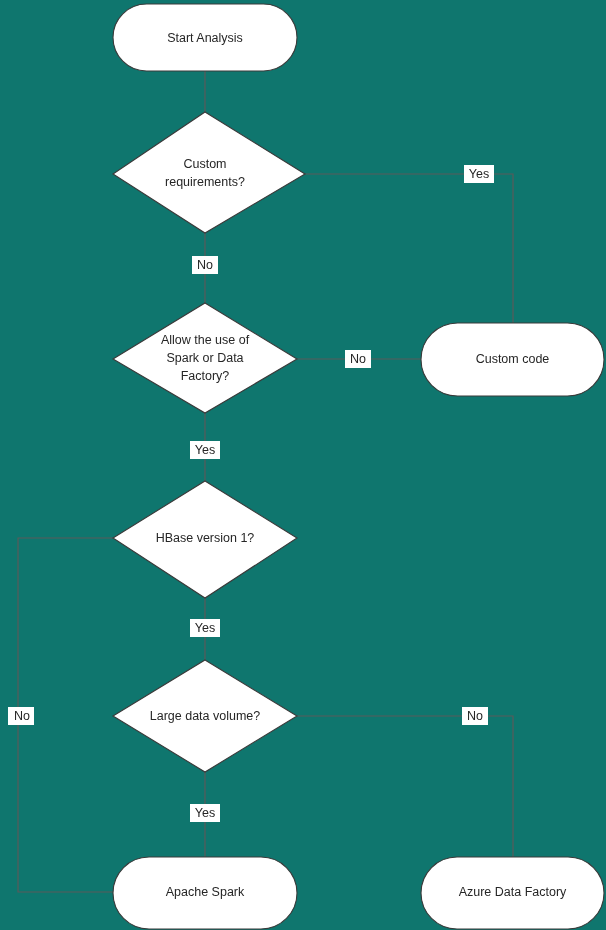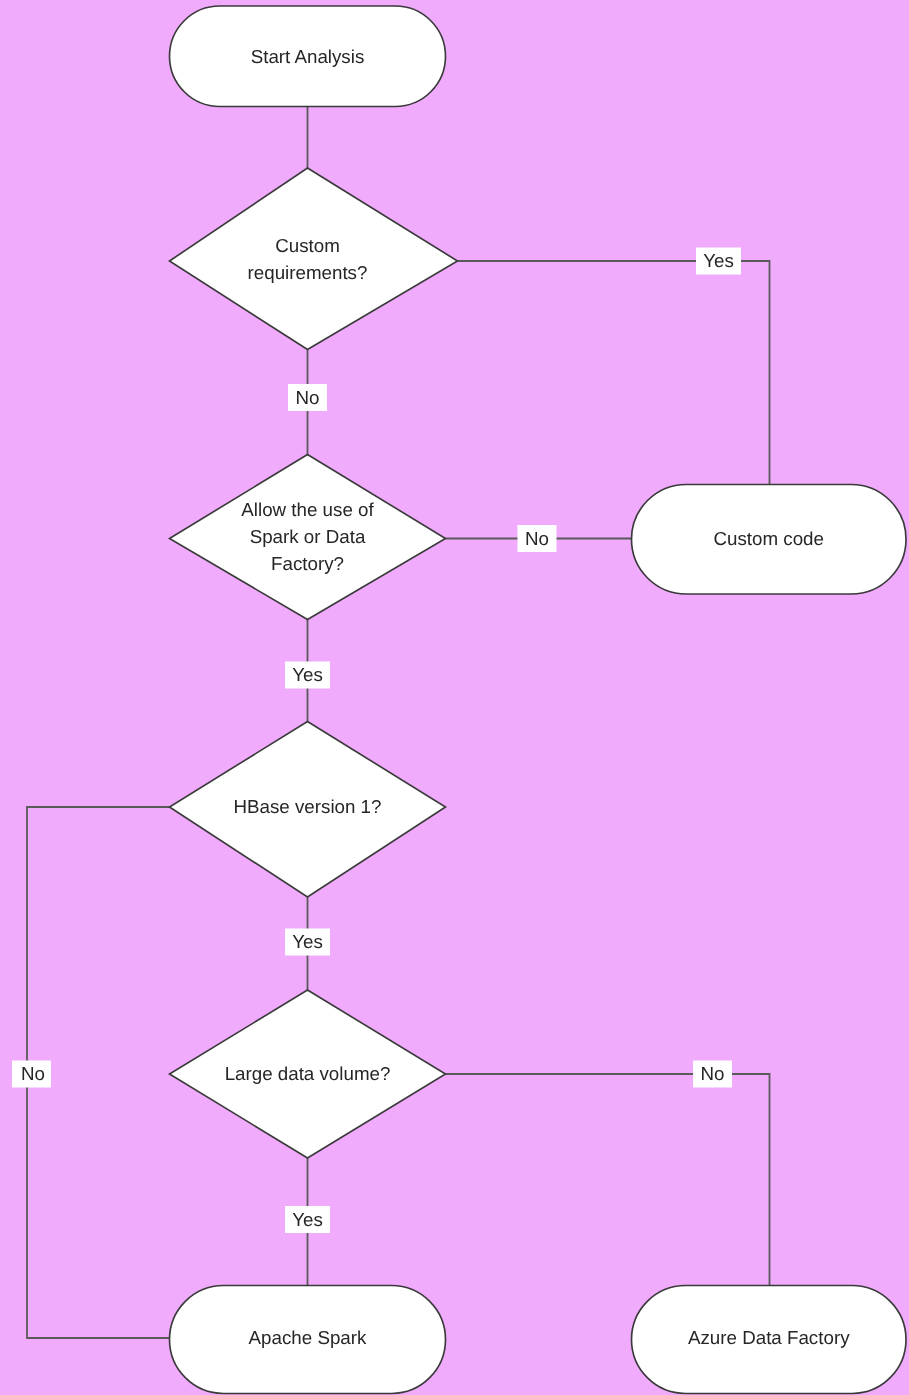--- a/index.html
+++ b/index.html
@@ -7,21 +7,21 @@
     padding: 0;
     background: #ffffff;
   }
   body {
     font-family: "Liberation Sans", sans-serif;
   }
   #flow-root {
     position: relative;
     width: 606px;
     height: 930px;
-    background: #f0abfc;
+    background: #0f766e;
     overflow: hidden;
   }
   #flow-svg {
     position: absolute;
     top: 0;
     left: 0;
     width: 606px;
     height: 930px;
   }
   .node-shape {

